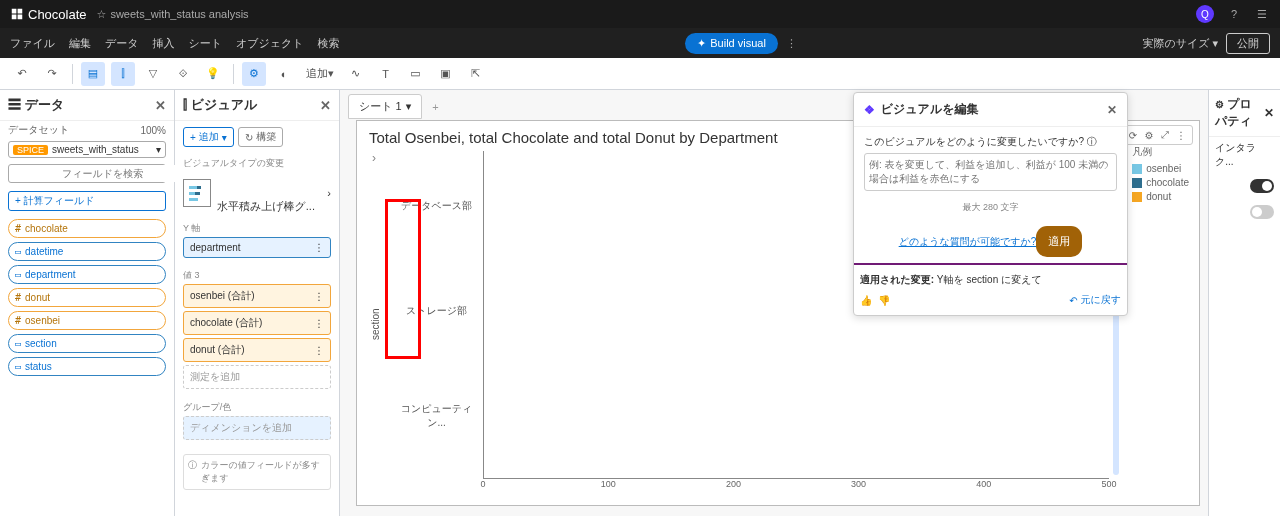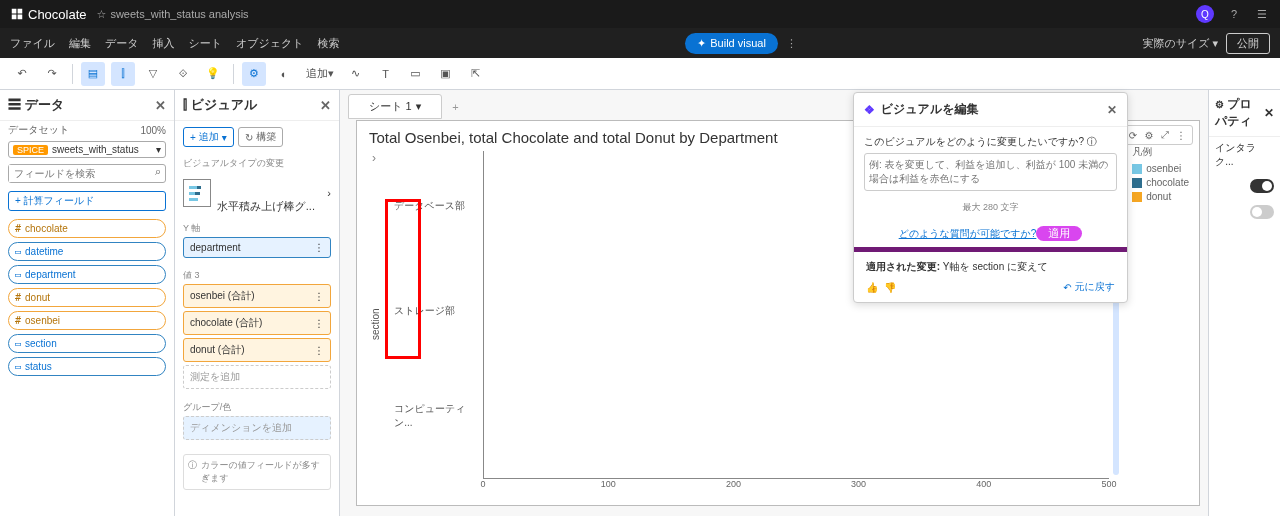--- a/index.html
+++ b/index.html
@@ -34,21 +34,21 @@
 .main { display: flex; height: calc(516px - 90px); }
 .panel { border-right: 1px solid #d1d5db; background: #fff; display: flex; flex-direction: column; }
 .panel-header { display: flex; align-items: center; padding: 6px 8px; border-bottom: 1px solid #eee; font-size: 13px; font-weight: bold; justify-content: space-between; }
 .panel-header .close { cursor: pointer; color: #666; }
 
 .data-panel { width: 175px; }
 .dataset-row { display: flex; align-items: center; font-size: 10px; padding: 2px 8px; justify-content: space-between; color: #666; }
 .spice-pill { background: #ff9900; color: #fff; font-size: 9px; padding: 0 4px; border-radius: 2px; margin-right: 4px; }
 .dataset-box { border: 1px solid #aaa; border-radius: 3px; margin: 2px 8px; padding: 2px 4px; font-size: 10px; display: flex; align-items: center; justify-content: space-between; }
 .srch { margin: 4px 8px; display: flex; border: 1px solid #aaa; border-radius: 3px; }
-.srch input { border: none; flex: 1; font-size: 10px; padding: 3px 5px; outline: none; }
+.srch input { border: none; flex: 1; font-size: 10px; padding: 3px 5px; outline: none; margin-left: 48px; }
 .srch .glass { width: 20px; text-align: center; color: #666; }
 .calc-link { margin: 4px 8px; border: 1px solid #0972d3; color: #0972d3; font-size: 10px; padding: 2px 6px; border-radius: 3px; display: inline-block; cursor: pointer; }
 .field-list { padding: 4px 8px; }
 .field-pill { border: 1px solid #f2a63c; color: #b4740a; background: #fff; padding: 3px 6px; border-radius: 10px; margin-bottom: 4px; font-size: 10px; display: flex; align-items: center; gap: 4px; cursor: grab; }
 .field-pill.dim { border-color: #3184c2; color: #0972d3; }
 .pill-icon { font-family: monospace; }
 
 .visual-panel { width: 165px; }
 .vp-top { padding: 6px 8px; display: flex; gap: 4px; }
 .vp-btn { border: 1px solid #0972d3; color: #0972d3; font-size: 10px; padding: 2px 6px; border-radius: 3px; cursor: pointer; display: flex; align-items: center; gap: 3px; }
@@ -59,35 +59,35 @@
 .chart-type-text { flex: 1; font-size: 11px; margin-top: 27px; }
 .well { margin: 2px 8px 6px; }
 .well-label { font-size: 9px; color: #888; margin-bottom: 2px; }
 .well-pill { border: 1px solid #3184c2; background: #e6f2ff; padding: 4px 6px; border-radius: 3px; font-size: 10px; display: flex; justify-content: space-between; align-items: center; margin-bottom: 3px; }
 .well-pill.measure { border-color: #f2a63c; background: #fff4e0; }
 .well-placeholder { border: 1px dashed #ccc; padding: 4px 6px; border-radius: 3px; font-size: 10px; color: #999; margin-bottom: 4px; }
 .color-note { font-size: 9px; color: #888; margin: 4px 8px; border: 1px solid #ddd; padding: 4px; border-radius: 3px; display: flex; gap: 4px; }
 
 .canvas-area { flex: 1; background: #f7f7f7; position: relative; }
 .sheet-tabs { display: flex; align-items: center; padding: 4px 8px; gap: 4px; }
-.sheet-tab { background: #fff; padding: 4px 20px; border: 1px solid #ccc; border-radius: 3px 3px 0 0; font-size: 11px; cursor: pointer; display: flex; align-items: center; gap: 4px; }
+.sheet-tab { background: #fff; padding: 4px 10px; border: 1px solid #ccc; border-radius: 3px 3px 0 0; font-size: 11px; cursor: pointer; display: flex; align-items: center; gap: 4px; }
 .add-sheet { color: #999; cursor: pointer; padding: 0 6px; }
 
 .viz-frame { position: absolute; left: 16px; right: 8px; top: 30px; bottom: 10px; background: #fff; border: 1px solid #bbb; }
 .viz-toolbar { position: absolute; top: 4px; right: 6px; border: 1px solid #ccc; border-radius: 3px; display: flex; gap: 2px; padding: 2px 4px; background: #fff; }
 .viz-toolbar .vi { width: 14px; height: 14px; display: inline-flex; align-items: center; justify-content: center; color: #666; font-size: 10px; cursor: pointer; }
 .viz-title { padding: 8px 12px 0; font-size: 15px; color: #333; }
 .chart-wrap { position: absolute; top: 30px; bottom: 8px; left: 10px; right: 90px; display: flex; }
 .y-axis-title { writing-mode: vertical-rl; transform: rotate(180deg); text-align: center; font-size: 10px; color: #555; width: 16px; display: flex; align-items: center; justify-content: center; }
 .red-box { position: absolute; left: 18px; top: 48px; width: 36px; height: 160px; border: 3px solid red; pointer-events: none; z-index: 5; }
 .chevron-expand { position: absolute; left: 5px; top: 0; color: #888; font-size: 12px; cursor: pointer; }
 .chart-body { flex: 1; display: flex; flex-direction: column; position: relative; }
 .bars-area { flex: 1; position: relative; border-left: 1px solid #888; border-bottom: 1px solid #888; margin-left: 90px; }
 .bar-row { position: absolute; height: 50px; left: 0; display: flex; align-items: center; }
-.cat-label { position: absolute; width: 85px; left: -90px; text-align: left; font-size: 10px; color: #555; top: 50%; transform: translateY(-50%); }
+.cat-label { position: absolute; width: 85px; left: -90px; text-align: center; font-size: 10px; color: #555; top: 50%; transform: translateY(-50%); }
 .seg { height: 100%; }
 .x-axis { margin-left: 90px; display: flex; position: relative; height: 18px; }
 .x-tick { position: absolute; font-size: 9px; color: #666; transform: translateX(-50%); }
 .legend { position: absolute; right: 10px; top: 24px; font-size: 10px; }
 .legend-title { color: #666; margin-bottom: 4px; }
 .legend-item { display: flex; align-items: center; gap: 4px; margin-bottom: 3px; color: #666; }
 .legend-sw { width: 10px; height: 10px; }
 .scroll-track { position: absolute; right: 80px; top: 36px; bottom: 30px; width: 6px; background: #d4e5ff; border-radius: 3px; }
 
 .props-panel { width: 72px; border-left: 1px solid #d1d5db; background: #fff; }
@@ -101,23 +101,23 @@
 
 
 .ai-panel { position: absolute; right: 80px; top: 2px; width: 275px; background: #fff; border: 1px solid #ccc; border-radius: 4px; box-shadow: 0 2px 8px rgba(0,0,0,.15); z-index: 20; display: flex; flex-direction: column; }
 .ai-head { padding: 8px 10px; display: flex; align-items: center; gap: 6px; border-bottom: 1px solid #eee; font-size: 12px; font-weight: bold; }
 .ai-close { margin-left: auto; cursor: pointer; color: #666; }
 .ai-body { padding: 8px 10px; font-size: 10px; color: #333; }
 .ai-q { margin-bottom: 4px; }
 .ai-text { width: 100%; height: 38px; border: 1px solid #ccc; border-radius: 3px; font-size: 10px; padding: 4px; color: #888; resize: none; }
 .ai-foot { display: flex; justify-content: center; align-items: center; padding: 6px 10px; }
 .ai-link { color: #0972d3; text-decoration: underline; font-size: 10px; cursor: pointer; }
-.ai-apply { background: #d946ef; color: #fff; padding: 0 12px; border-radius: 11px; cursor: pointer; font-size: 11px; }
+.ai-apply { background: #a16207; color: #fff; padding: 8px 12px; border-radius: 11px; cursor: pointer; font-size: 11px; }
 .ai-count { font-size: 9px; color: #888; padding: 0 10px 6px; text-align: center; }
-.ai-change { border-top: 5px solid #701a75; padding: 8px 12px; font-size: 10px; }
+.ai-change { border-top: 2px solid #701a75; padding: 8px 6px; font-size: 10px; }
 .ai-ch-text { margin-bottom: 6px; }
 .ai-ch-row { display: flex; justify-content: space-between; align-items: center; }
 .thumb { display: flex; gap: 6px; color: #666; }
 .undo { color: #0972d3; font-size: 10px; display: flex; align-items: center; gap: 3px; cursor: pointer; }
 
 </style>
 </head>
 <body>
 
 <div class="topbar">

